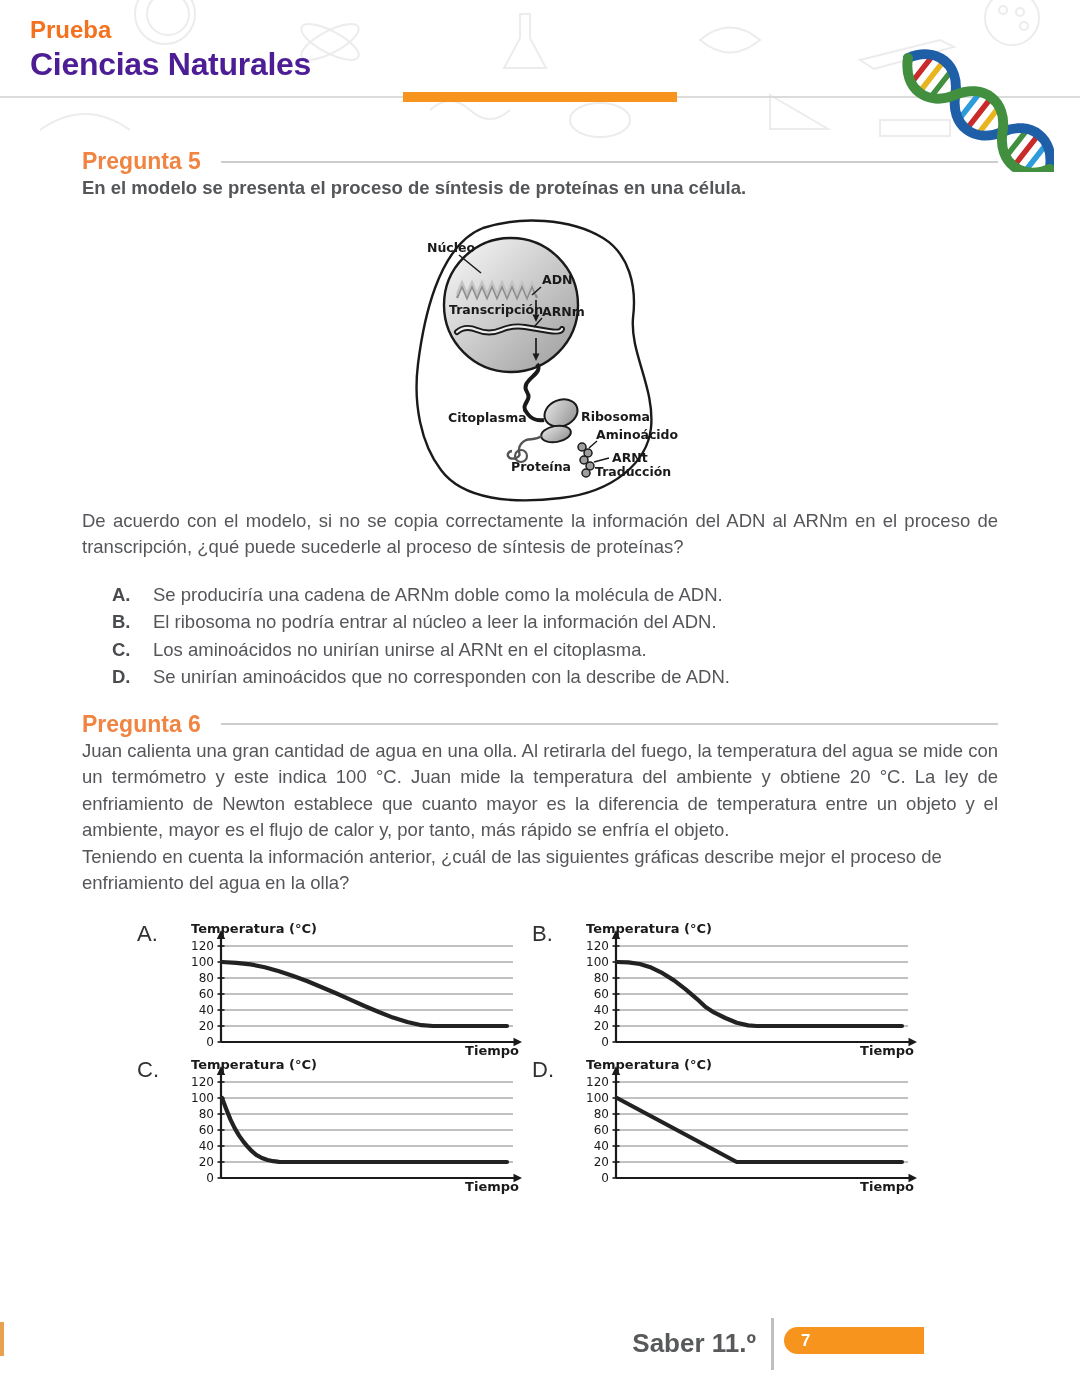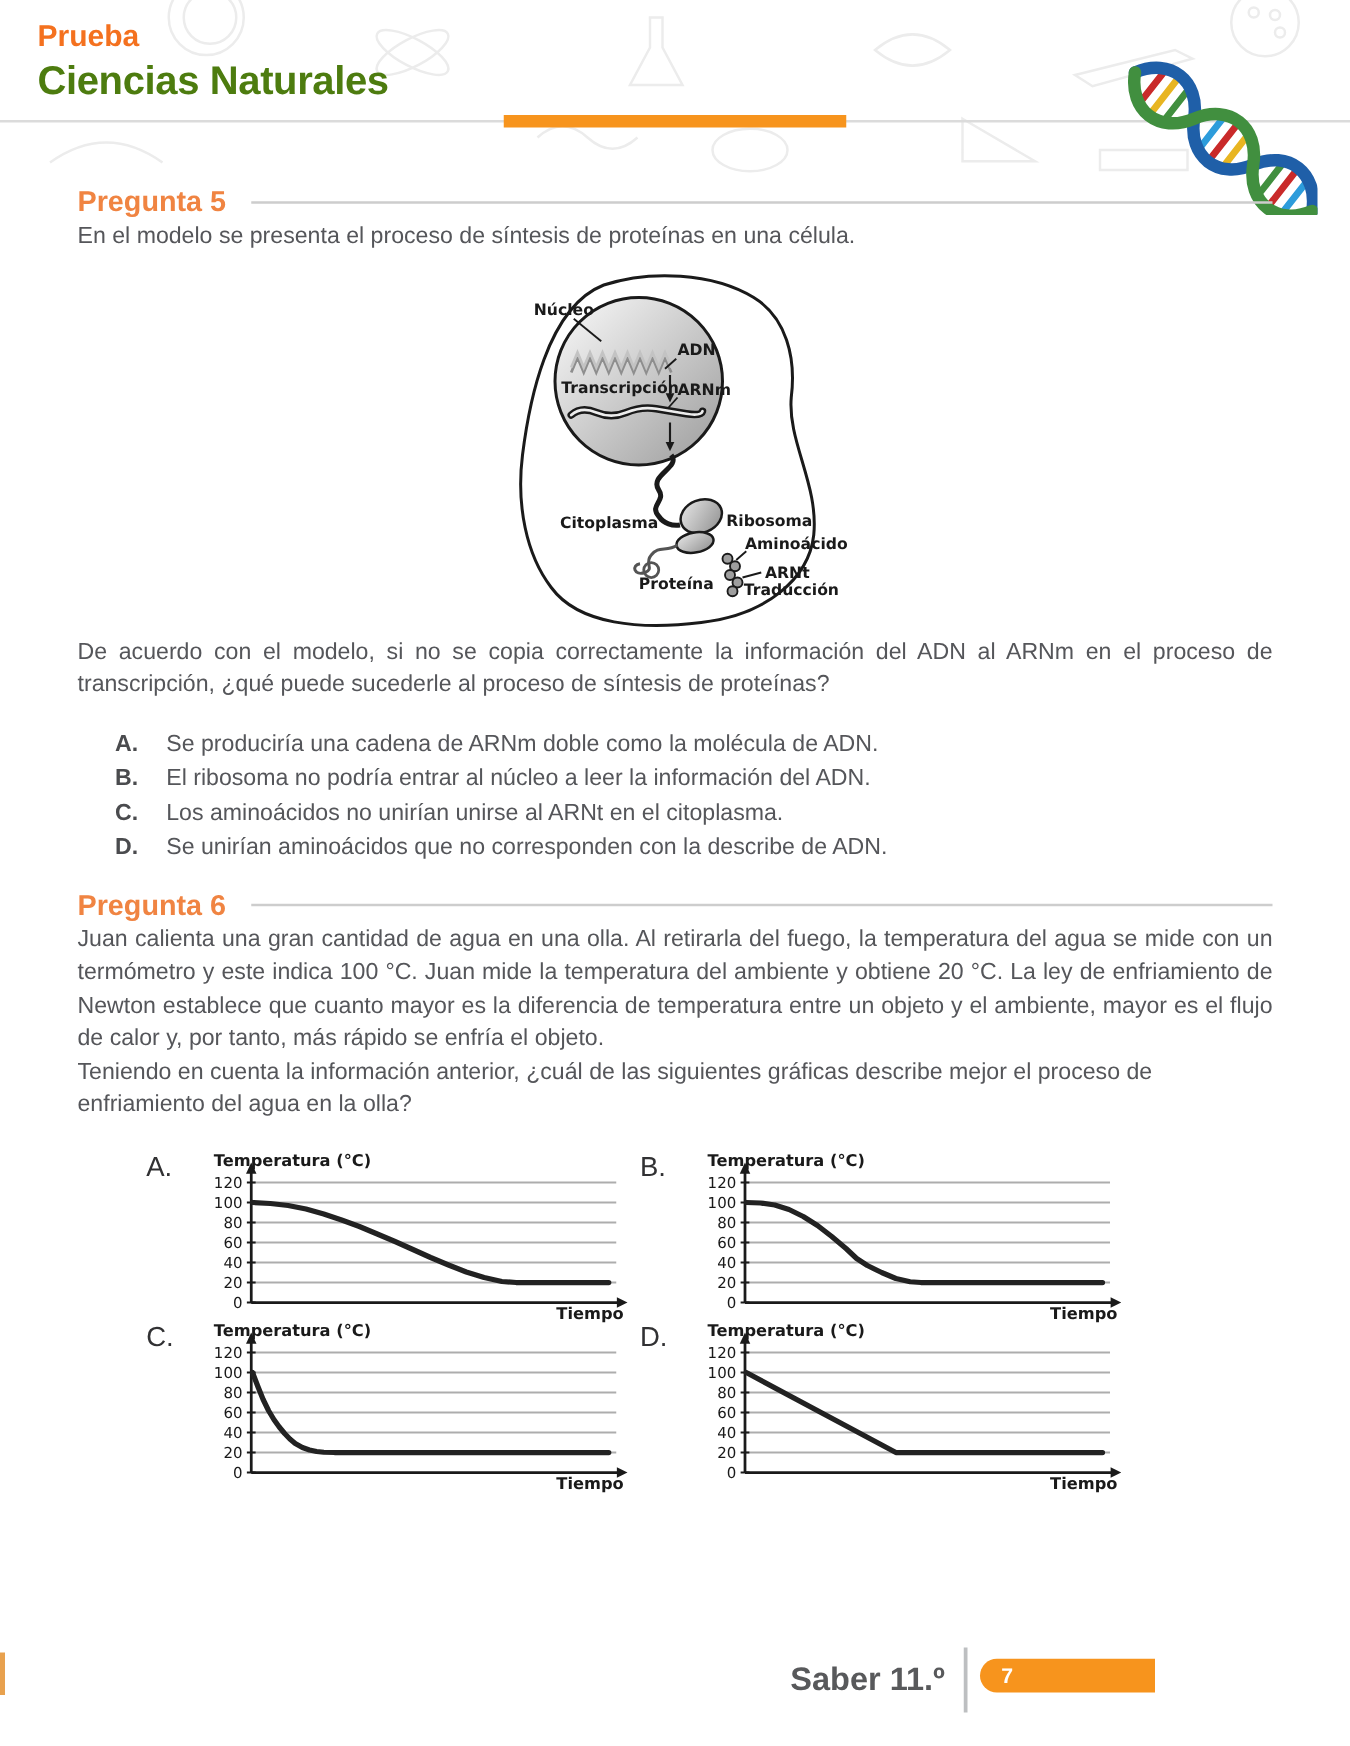--- a/index.html
+++ b/index.html
@@ -3,33 +3,33 @@
 <meta charset="utf-8">
 <title>Prueba Ciencias Naturales</title>
 <style>
   html,body{margin:0;padding:0;background:#ffffff;}
   .page{position:relative;width:1080px;height:1397px;background:#fff;overflow:hidden;
         font-family:"Liberation Sans","DejaVu Sans",sans-serif;color:#55565A;}
   
   .header{position:relative;height:126px;}
   .doodles{position:absolute;top:0;left:0;width:1080px;height:165px;pointer-events:none;}
   .kicker{position:absolute;top:16px;left:30px;font-size:24px;font-weight:bold;color:#F4711F;text-align:center;}
-  .brand-title{position:absolute;top:46px;left:30px;font-size:32px;font-weight:bold;color:#4d7c0f;letter-spacing:-0.3px;}
+  .brand-title{position:absolute;top:46px;left:30px;font-size:32px;font-weight:bold;color:#4c1d95;letter-spacing:-0.3px;}
   .header-rule{position:absolute;top:96px;left:0;width:1080px;height:2px;background:#DBDBDB;}
   .header-bar{position:absolute;top:92px;left:403px;width:274px;height:10px;background:#F7941D;}
   .dna{position:absolute;top:34px;right:26px;width:160px;height:138px;}
   
-  .content{position:relative;padding:0 62px;}
+  .content{position:relative;padding:0 82px;}
   .q-head{display:flex;align-items:center;gap:20px;}
   .q-label{font-size:23px;font-weight:bold;color:#F08442;white-space:nowrap;}
   .q-rule{flex:1;height:2px;background:#CDCDCD;}
   p.body{font-size:18.5px;line-height:26.5px;margin:0;color:#55565A;}
   .just{text-align:justify;}
   .mt-head1{margin-top:22px;}
-  .mt-intro{margin-top:29px;}
+  .mt-intro{margin-top:29px;font-weight:bold;}
   .diagram{display:block;margin:6px auto 0 auto;}
   .mt-q{margin-top:10px;}
   .options{margin-top:20px;}
   .opt{display:flex;font-size:18.5px;line-height:27.5px;padding-left:30px;}
   .opt-letter{width:41px;font-weight:bold;color:#4A4B4E;flex:0 0 41px;}
   .mt-head2{margin-top:20px;}
   .mt-p1{margin-top:29px;}
   .mt-p2{margin-top:27px;}
   
   #charts-grid{display:grid;grid-template-columns:395px 395px;margin:25px 0 0 55px;}

